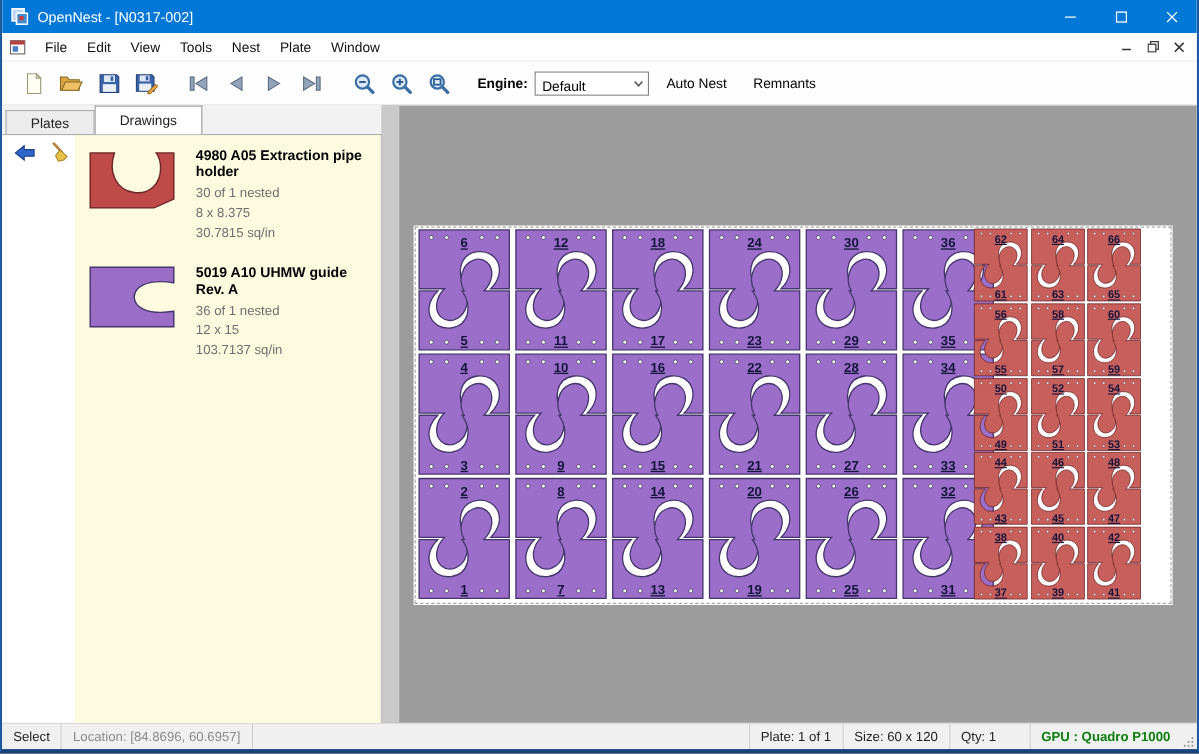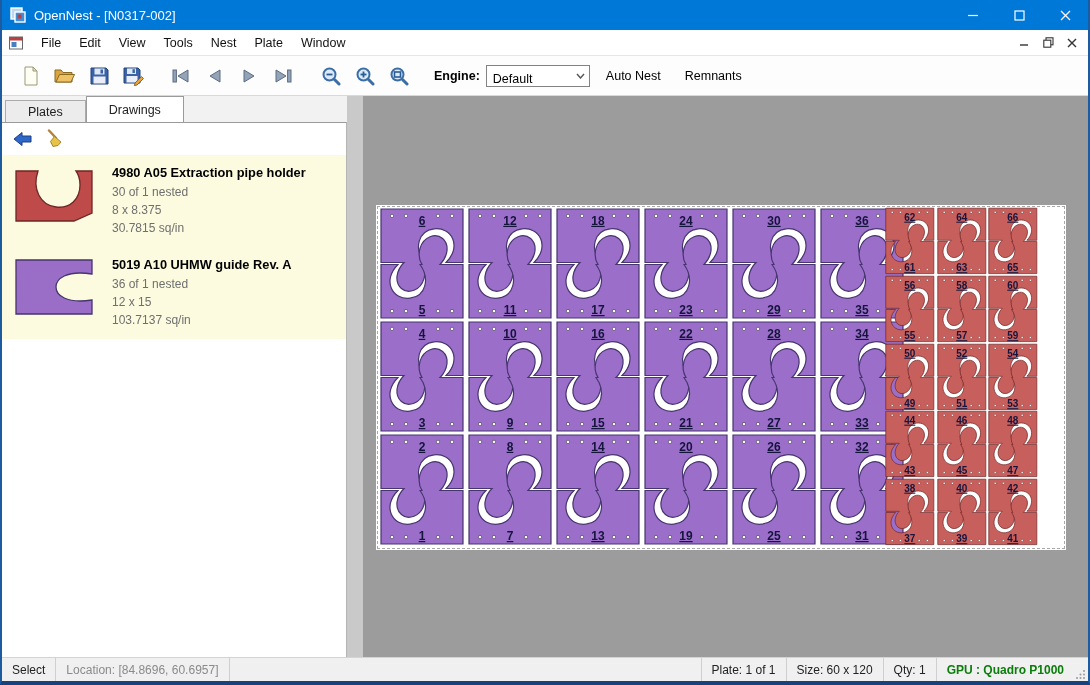--- a/index.html
+++ b/index.html
@@ -29,42 +29,42 @@
   .engine-combo { width:104px; height:22px; border:1px solid #838383; background:#fff; display:flex; align-items:flex-end; font-size:12.5px; padding-left:6px; position:relative; }
   .engine-combo svg { position:absolute; right:4px; top:7px; }
   .text-btn { font-size:12.5px; color:#000; padding:6px 8px; margin-left:8px; }
   
   .content { height:561px; display:flex; }
   .left-panel { width:345px; display:flex; flex-direction:column; background:#f2f2f2; }
   .tabstrip { height:26px; display:flex; align-items:flex-end; padding-left:3px; background:#f2f2f2; }
   .tab { font-size:12.5px; padding:4px 22px 5px 22px; border:1px solid #ababab; border-bottom:none; background:#ececec; color:#222; }
   .tab.active { background:#fff; position:relative; padding-top:6px; border-color:#9a9a9a; z-index:2; }
   .tab.inactive { height:22px; }
-  .panel-body { flex:1; background:#fff; border-top:1px solid #9a9a9a; border-right:1px solid #b5b5b5; display:flex; flex-direction:column; }
+  .panel-body { flex:1; background:#fff; border-top:1px solid #9a9a9a; border-right:1px solid #b5b5b5; display:flex; }
   .panel-toolbar { height:32px; display:flex; align-items:center; padding-left:8px; gap:6px; background:#fff; }
   .ptool-btn { width:26px; height:24px; display:flex; align-items:center; justify-content:center; }
   .drawing-items { background:#fcfbdf; }
   .drawing-item { display:flex; padding:8px 8px 10px 10px; }
   .thumb { width:92px; flex:0 0 92px; display:flex; align-items:flex-start; }
   .d-text { padding-left:8px; padding-top:2px; }
   .d-name { font-size:12.8px; font-weight:bold; color:#000; margin-bottom:3px; }
   .d-meta { font-size:12px; color:#6f6f6f; line-height:1.5; }
   
   .canvas { flex:1; background:#9c9c9c; border-left:16px solid #c9c9c9; position:relative; }
   .plate { position:absolute; left:13px; top:109px; width:690px; height:345px; background:#fff; outline:1px dashed #a8a8a8; outline-offset:-2px; }
   #purple-grid { position:absolute; left:2px; top:2px; display:grid; grid-template-columns:repeat(6, 88px); grid-auto-rows:113px; }
   #red-grid { position:absolute; left:508px; top:2px; display:grid; grid-template-columns:repeat(3, 51.6px); grid-auto-rows:67.8px; }
   
   .statusbar { height:24px; background:#f0f0f0; border-top:1px solid #d4d4d4; display:flex; align-items:stretch; font-size:12px; color:#222; }
   .sb-sec { display:flex; align-items:center; padding:0 10px; }
   .sb-mode { min-width:50px; }
   .sb-loc { color:#8a8a8a; border-left:1px solid #cfcfcf; border-right:1px solid #cfcfcf; }
   .sb-right { margin-left:auto; display:flex; align-items:stretch; }
   .sb-right .sb-sec { border-left:1px solid #cfcfcf; }
-  .sb-gpu { color:#0a7d0a; font-weight:bold; }
+  .sb-gpu { color:#0a7d0a; font-weight:bold;margin-left:20px; }
   .grip { width:14px; display:flex; align-items:flex-end; justify-content:flex-end; padding:2px; }
 </style>
 </head>
 <body>
 
 <div class="window">
 
   <div class="titlebar">
     <svg class="app-icon" viewBox="0 0 16 16">
       <rect x="1" y="1" width="11" height="11" fill="#bcd8f0" stroke="#ffffff" stroke-width="1.4"></rect>

